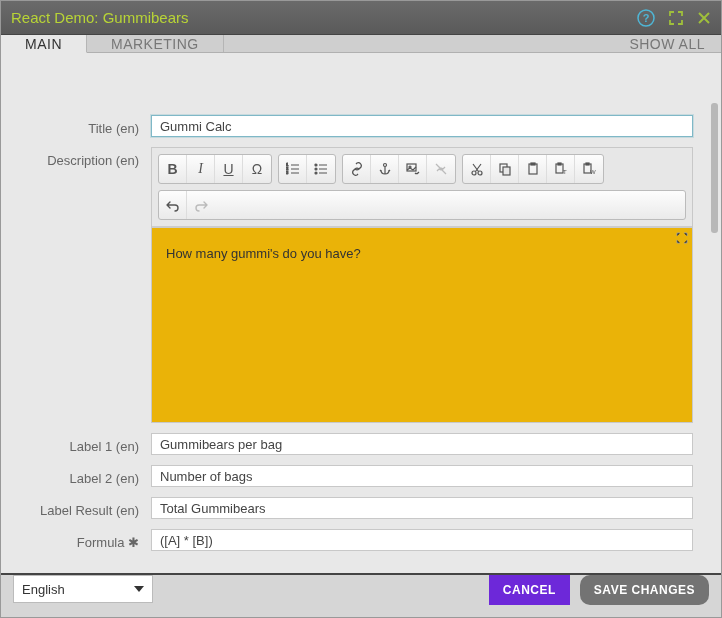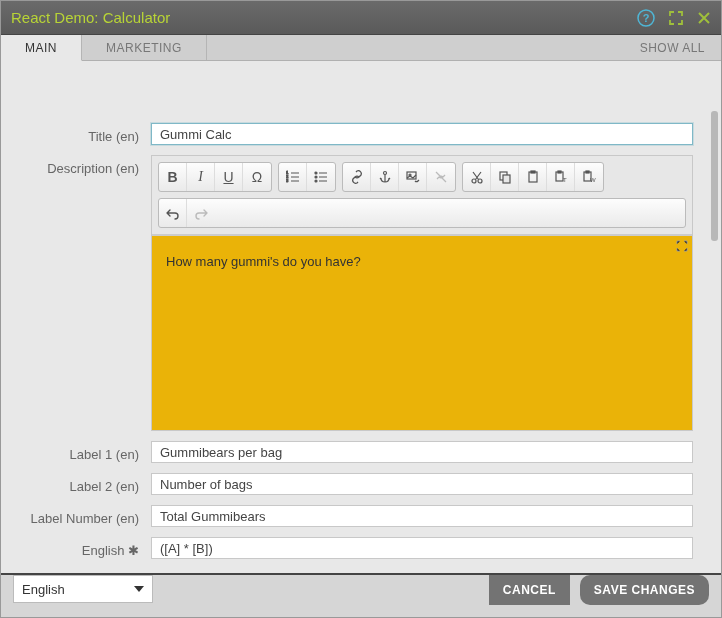--- a/index.html
+++ b/index.html
@@ -32,24 +32,24 @@
     color: #b8d436;
     font-size: 15px;
     font-weight: 400;
     flex: 1;
   }
   .header-icons { display: flex; gap: 14px; align-items: center; }
   .header-icons span, .header-icons svg { cursor: pointer; }
   
   .tabs {
     background: #cfcfcf;
-    height: 26px;
+    height: 18px;
     display: flex;
     border-bottom: 1px solid #b0b0b0;
-    font-size: 12px;
+    font-size: 14px;
     color: #777;
   }
   .tab {
     padding: 0 24px;
     display: flex;
     align-items: center;
     border-right: 1px solid #b5b5b5;
     cursor: pointer;
     letter-spacing: 0.5px;
   }
@@ -183,31 +183,31 @@
   .btn {
     height: 30px;
     padding: 0 14px;
     font-size: 12px;
     font-weight: bold;
     letter-spacing: 0.5px;
     border: none;
     cursor: pointer;
     color: #fff;
   }
-  .btn-cancel { background: #737373; }
+  .btn-cancel { background: #6d28d9; }
   .btn-save { background: #737373; border-radius: 10px; }
   svg { display: block; }
 </style>
 </head>
 <body>
 
 <div class="window">
 
   <div class="header">
-    <div class="header-title">React Demo: Calculator</div>
+    <div class="header-title">React Demo: Gummibears</div>
     <div class="header-icons">
       <span>
         <svg width="18" height="18" viewBox="0 0 18 18">
             <circle cx="9" cy="9" r="8" fill="none" stroke="#4fb6d6" stroke-width="1.5"></circle>
             <text x="9" y="13" text-anchor="middle" font-size="11" fill="#4fb6d6" font-family="Arial" font-weight="bold">?</text>
           </svg>
       </span>
       <span>
         <svg width="14" height="14" viewBox="0 0 14 14" stroke="#9fbf3b" stroke-width="1.8" fill="none">
             <path d="M1 5 V1 H5 M9 1 H13 V5 M13 9 V13 H9 M5 13 H1 V9"></path>
@@ -358,26 +358,26 @@
       <div class="form-label">Label 1 (en)</div>
       <div class="form-field"><input class="text-input" value="Gummibears per bag" style=""></div>
     </div>
 
     <div class="form-row">
       <div class="form-label">Label 2 (en)</div>
       <div class="form-field"><input class="text-input" value="Number of bags" style=""></div>
     </div>
 
     <div class="form-row">
-      <div class="form-label">Label Number (en)</div>
+      <div class="form-label">Label Result (en)</div>
       <div class="form-field"><input class="text-input" value="Total Gummibears" style=""></div>
     </div>
 
     <div class="form-row">
-      <div class="form-label">English ✱</div>
+      <div class="form-label">Formula ✱</div>
       <div class="form-field"><input class="text-input" value="([A] * [B])" style=""></div>
     </div>
 
   </div>
 
   <div class="footer">
     <div class="lang-select">
       <span>English</span>
       <span>
         <svg width="10" height="6" viewBox="0 0 10 6">

